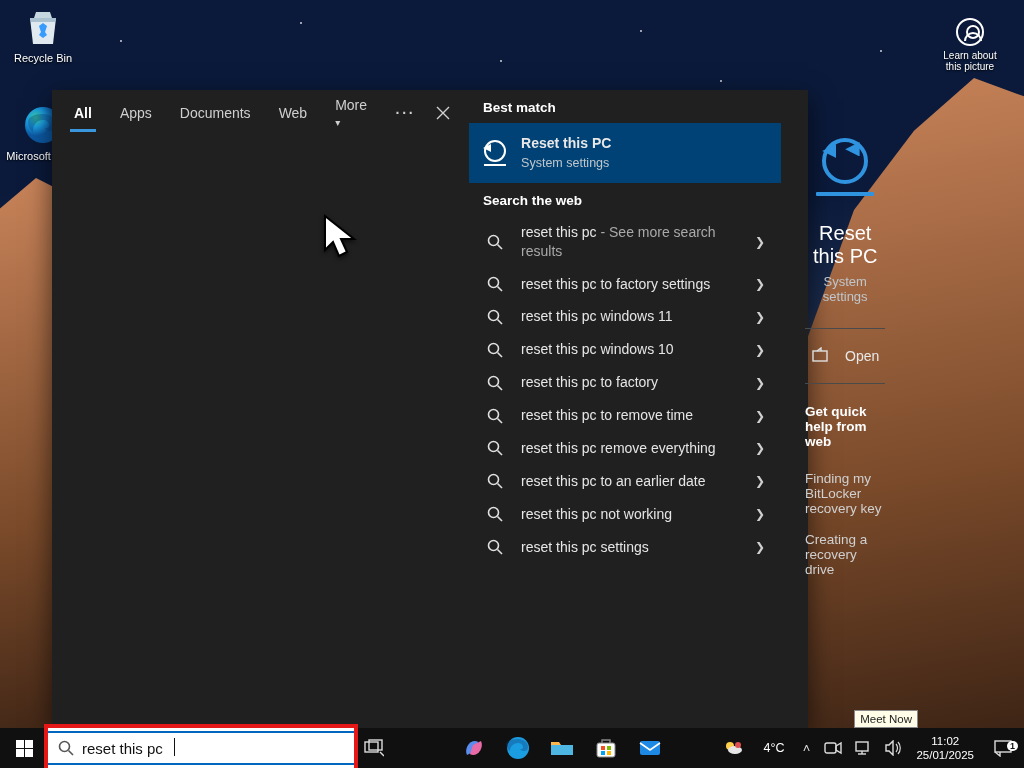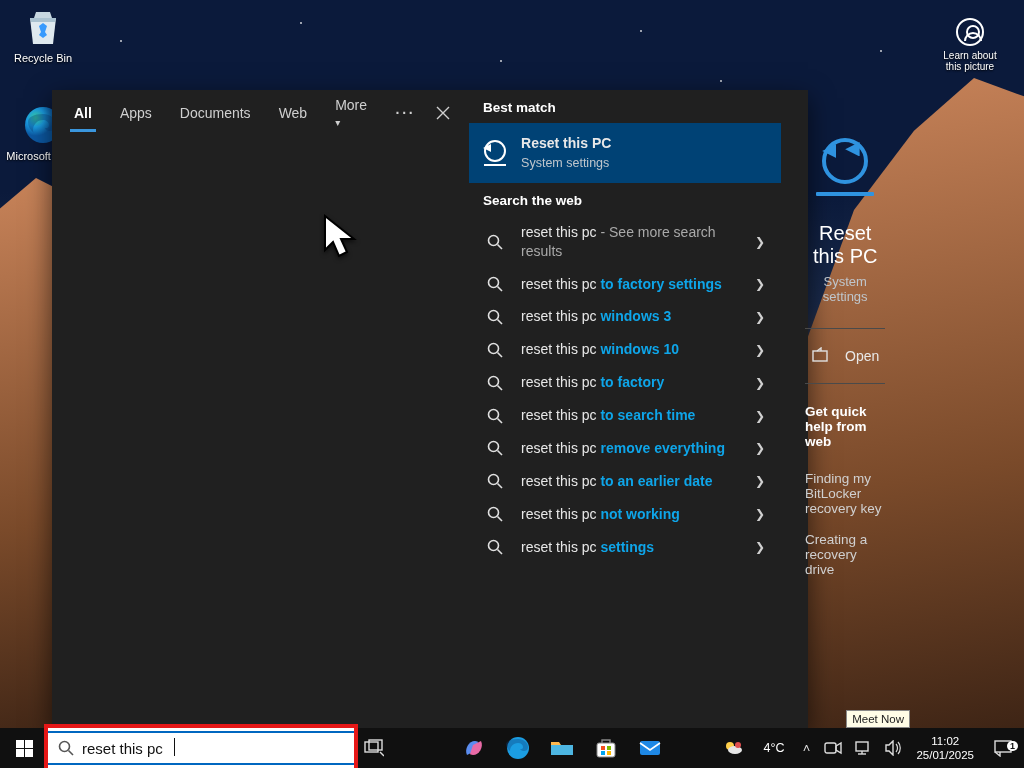--- a/index.html
+++ b/index.html
@@ -45,21 +45,21 @@
 #panel-body { flex:1; display:flex; }
 #left-col { width:312px; display:flex; flex-direction:column; }
 #right-col { flex:1; padding:12px 24px 0; display:flex; flex-direction:column; }
 
 .section-label { font-size:13.5px; font-weight:600; padding:10px 14px 8px; color:#fff;}
 .result { display:flex; align-items:center; padding:7px 12px 7px 14px; cursor:pointer;}
 .result.best { background:#004275; padding-top:11px; padding-bottom:11px;}
 .result .ic { width:24px; display:flex; justify-content:center; margin-right:14px; color:#e8e8e8;}
 .result .txt { flex:1; font-size:14px; color:#e8e8e8; line-height:1.35;}
 .result .txt .sub { font-size:12.5px; color:#bfc6cc; margin-top:2px;}
-.result .txt b{color:#0ea5e9;font-weight:700;}
+.result .txt b{color:#e5e5e5;font-weight:400;}
 .result .txt .dim{color:#a9a9a9;}
 .chev { width:18px; color:#d0d0d0; font-size:12px; display:flex; justify-content:center;}
 .mag{width:16px;height:16px;}
 
 
 #preview-top { text-align:center; padding:36px 0 24px; }
 #preview-top .big-ico { width:68px;height:68px; margin:0 auto 16px; }
 #preview-top h2 { font-size:20px; font-weight:400; }
 #preview-top .sub { font-size:13px; color:#bfc6cc; margin-top:6px; }
 .hr { height:1px; background:#4a4a4a; margin:0; }
@@ -87,21 +87,21 @@
 .task-icons{display:flex;gap:4px;margin-left:60px;}
 .tbi{width:40px;height:40px;display:flex;align-items:center;justify-content:center;cursor:pointer;}
 .tbi svg{width:26px;height:26px;}
 #tray{margin-left:auto;display:flex;align-items:center;height:40px;}
 #weather{display:flex;align-items:center;gap:20px;padding:0 10px;font-size:12.5px;cursor:pointer;}
 .tray-ic{width:30px;height:40px;display:flex;align-items:center;justify-content:center;color:#ddd;cursor:pointer;font-size:13px;}
 #tray-up{width:24px;}
 #clock{padding:0 8px;text-align:center;font-size:11.5px;line-height:1.25;cursor:pointer;}
 #notif{width:42px;display:flex;align-items:center;justify-content:center;cursor:pointer;position:relative;}
 #notif .badge{position:absolute;right:6px;bottom:6px;background:#fff;color:#111;font-size:9px;border-radius:8px;padding:0 3px;font-weight:600;}
-#meet-tip{position:absolute;right:114px;bottom:40px;background:#fffde7;color:#222;font-size:11.5px;border:1px solid #888;padding:2px 5px;}
+#meet-tip{position:absolute;right:106px;bottom:40px;background:#fffde7;color:#222;font-size:11.5px;border:1px solid #888;padding:2px 5px;}
 
 
 .reset-ring{border:3px solid currentColor;border-radius:50%;position:relative;}
 .reset-ring:before{content:"";position:absolute;width:38%;height:38%;background:currentColor;clip-path:polygon(0 50%,100% 0,100% 100%);}
 .reset-ring.small{width:22px;height:22px;border-width:2px;}
 .reset-ring.small:before{left:-3px;top:2px;width:8px;height:8px;}
 .reset-base{height:2px;background:currentColor;margin-top:2px;}
 </style>
 </head>
 <body>
@@ -211,21 +211,21 @@
               <div class="txt"><span>reset this pc </span><b>to factory settings</b><span class="dim"></span></div>
               <div class="chev">❯</div>
             </div>
             <div class="result">
               <div class="ic">
                 <svg class="mag" viewBox="0 0 16 16">
                   <circle cx="6.5" cy="6.5" r="5" fill="none" stroke="#e0e0e0" stroke-width="1.6"></circle>
                   <line x1="10.5" y1="10.5" x2="15" y2="15" stroke="#e0e0e0" stroke-width="1.6"></line>
                 </svg>
               </div>
-              <div class="txt"><span>reset this pc </span><b>windows 3</b><span class="dim"></span></div>
+              <div class="txt"><span>reset this pc </span><b>windows 11</b><span class="dim"></span></div>
               <div class="chev">❯</div>
             </div>
             <div class="result">
               <div class="ic">
                 <svg class="mag" viewBox="0 0 16 16">
                   <circle cx="6.5" cy="6.5" r="5" fill="none" stroke="#e0e0e0" stroke-width="1.6"></circle>
                   <line x1="10.5" y1="10.5" x2="15" y2="15" stroke="#e0e0e0" stroke-width="1.6"></line>
                 </svg>
               </div>
               <div class="txt"><span>reset this pc </span><b>windows 10</b><span class="dim"></span></div>
@@ -241,21 +241,21 @@
               <div class="txt"><span>reset this pc </span><b>to factory</b><span class="dim"></span></div>
               <div class="chev">❯</div>
             </div>
             <div class="result">
               <div class="ic">
                 <svg class="mag" viewBox="0 0 16 16">
                   <circle cx="6.5" cy="6.5" r="5" fill="none" stroke="#e0e0e0" stroke-width="1.6"></circle>
                   <line x1="10.5" y1="10.5" x2="15" y2="15" stroke="#e0e0e0" stroke-width="1.6"></line>
                 </svg>
               </div>
-              <div class="txt"><span>reset this pc </span><b>to search time</b><span class="dim"></span></div>
+              <div class="txt"><span>reset this pc </span><b>to remove time</b><span class="dim"></span></div>
               <div class="chev">❯</div>
             </div>
             <div class="result">
               <div class="ic">
                 <svg class="mag" viewBox="0 0 16 16">
                   <circle cx="6.5" cy="6.5" r="5" fill="none" stroke="#e0e0e0" stroke-width="1.6"></circle>
                   <line x1="10.5" y1="10.5" x2="15" y2="15" stroke="#e0e0e0" stroke-width="1.6"></line>
                 </svg>
               </div>
               <div class="txt"><span>reset this pc </span><b>remove everything</b><span class="dim"></span></div>

